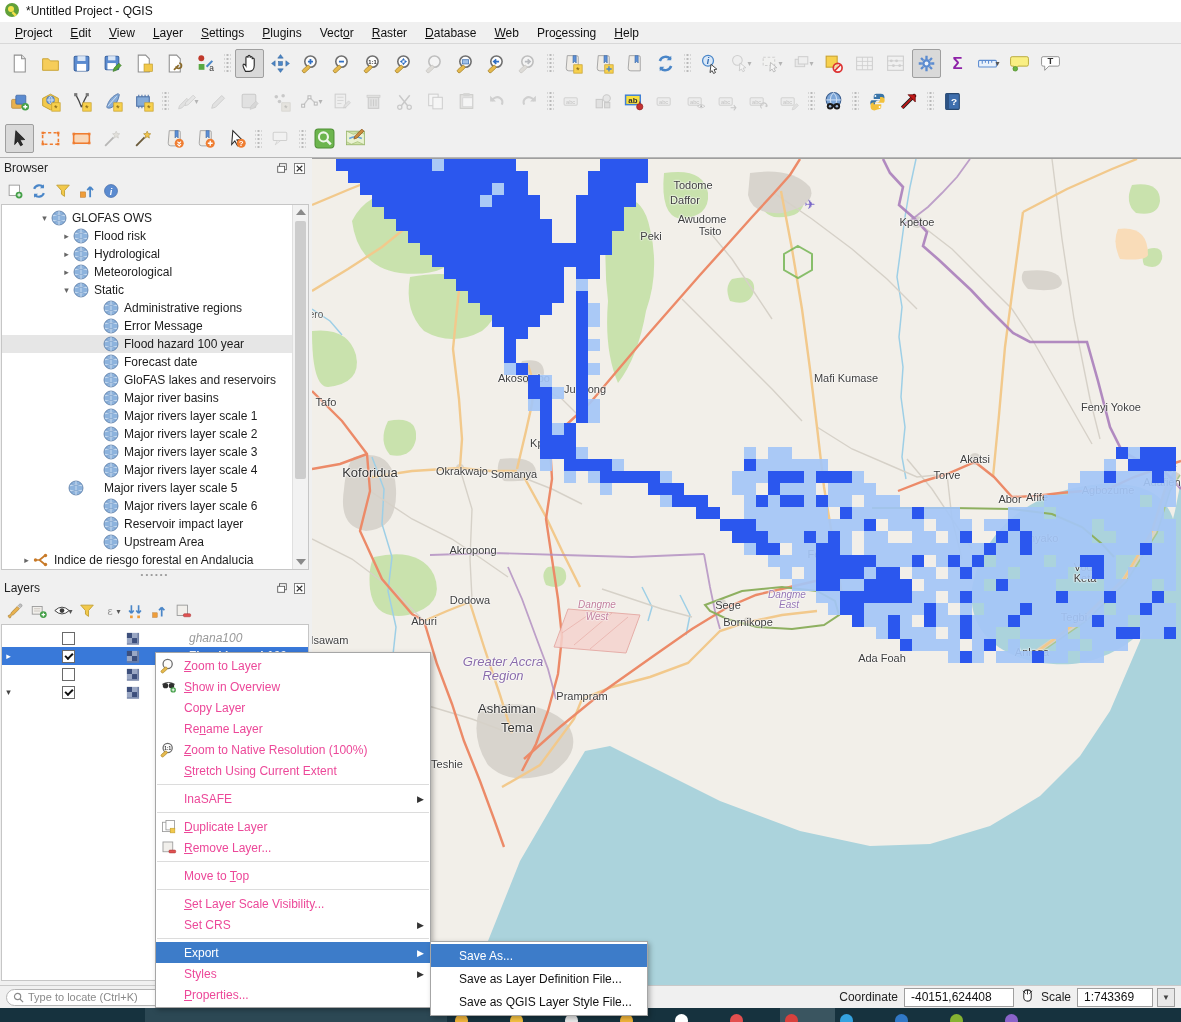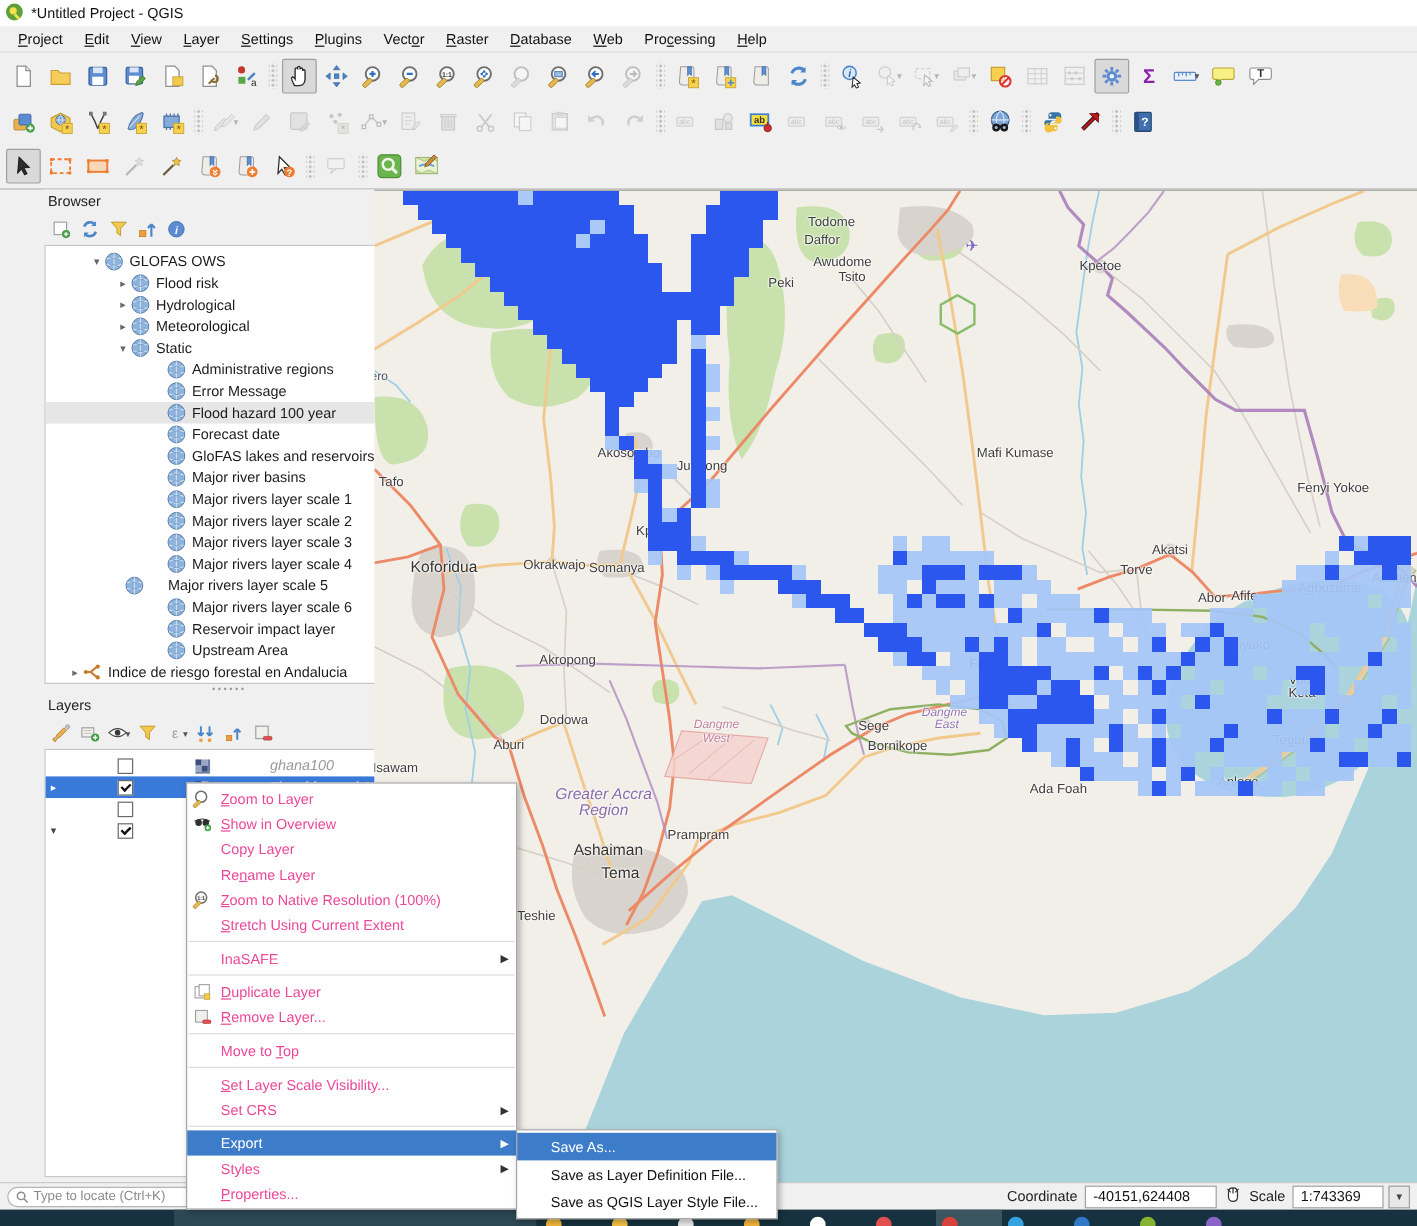--- a/index.html
+++ b/index.html
@@ -18,21 +18,21 @@
   #tb1{top:44px;} #tb2{top:82px;} #tb3{top:120px;border-bottom:1px solid #b6b6b6;}
   .tbi{width:27px;height:27px;display:inline-flex;align-items:center;justify-content:center;
        border:1px solid transparent;border-radius:2px;position:relative;margin:0 1px;}
   .tbi.act{background:#d9d9d9;border-color:#9f9f9f;}
   .tbi.dis{opacity:.38;filter:grayscale(.9);}
   .ig{width:21px;height:21px;}
   .dda{font-size:8px;color:#555;margin-left:-3px;}
   .tbsep{width:7px;height:22px;margin:0 3px;background-image:radial-gradient(#b9b9b9 1px,transparent 1.2px);
          background-size:4px 4px;background-position:center;}
   
-  #left{position:absolute;left:0;top:158px;width:310px;height:827px;background:#f0f0f0;margin-left:36px;}
+  #left{position:absolute;left:0;top:158px;width:310px;height:827px;background:#f0f0f0;}
   .phead{height:20px;display:flex;align-items:center;padding:0 4px;}
   .phead .pt{flex:1;font-size:12px;color:#222;}
   .pbtn{width:14px;height:14px;margin-left:3px;display:inline-flex;align-items:center;justify-content:center;}
   .ptool{height:26px;display:flex;align-items:center;gap:2px;padding-left:4px;}
   .pti{width:22px;height:22px;display:inline-flex;align-items:center;justify-content:center;}
   #btree{position:relative;height:366px;background:#fff;border:1px solid #c6c6c6;margin:0 1px;
          overflow:hidden;padding-top:4px;box-sizing:border-box;}
   .trow{height:18px;display:flex;align-items:center;white-space:nowrap;}
   .trow.hl{background:#e6e6e6;}
   .tarr{width:13px;font-size:9px;color:#666;text-align:center;flex:0 0 13px;}

